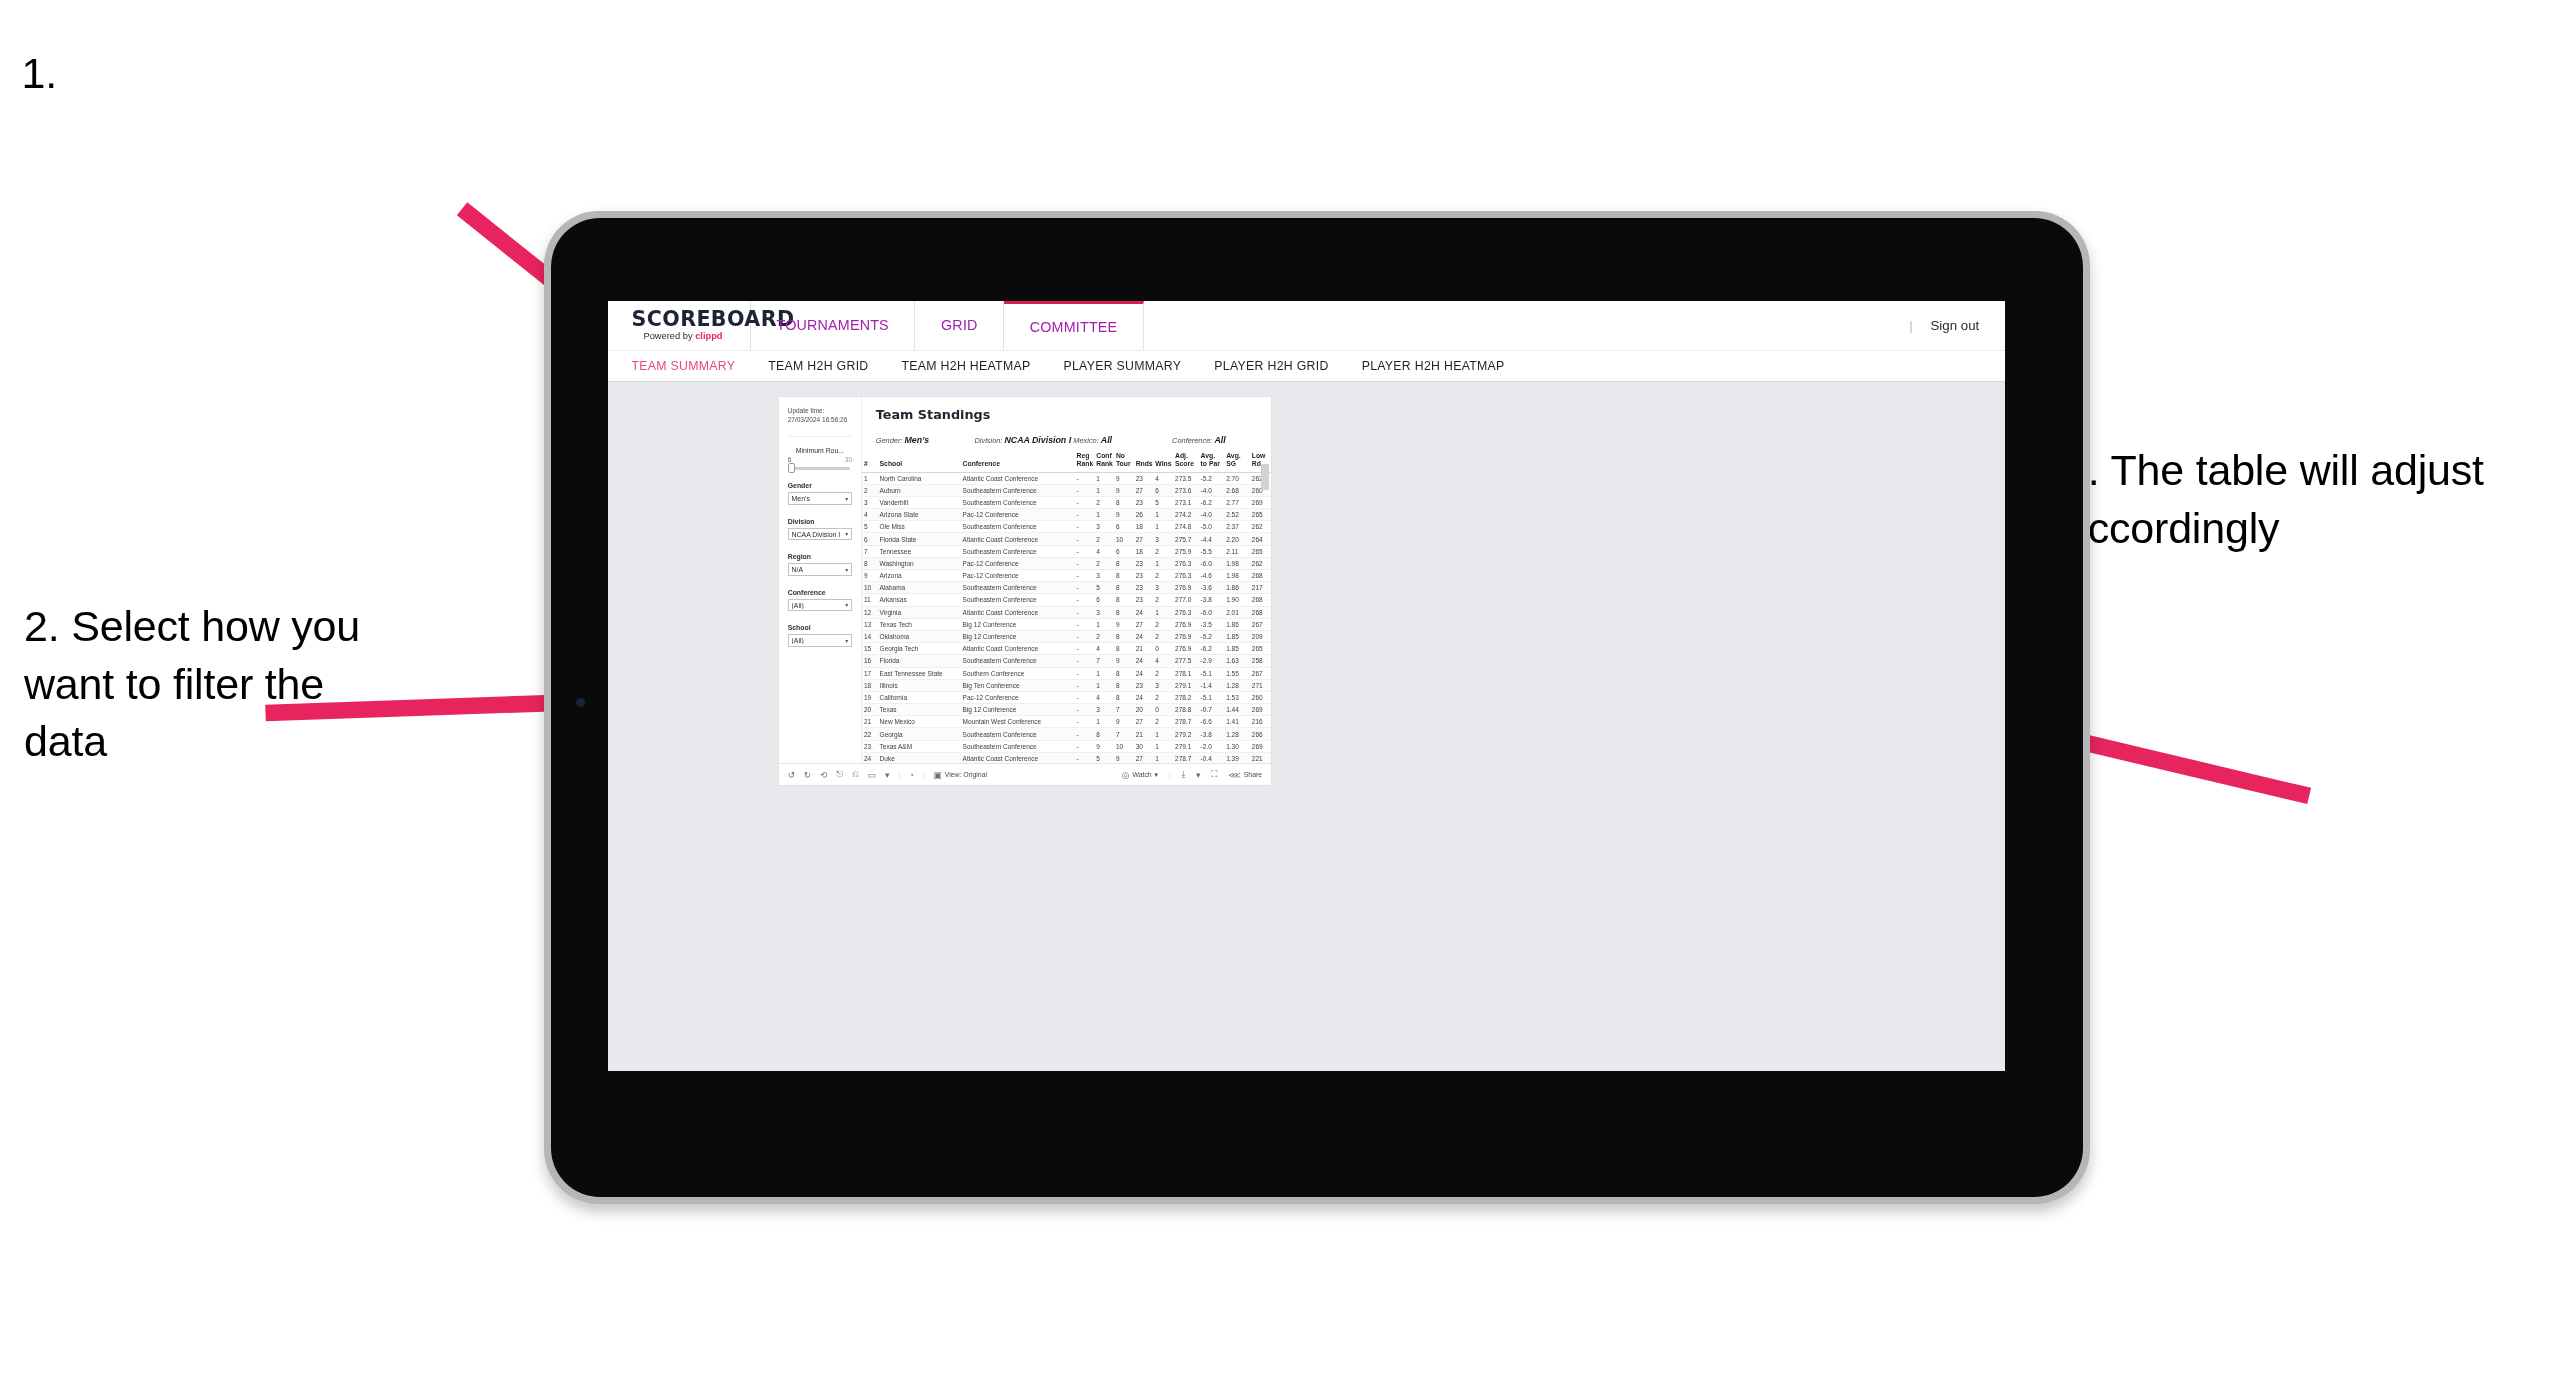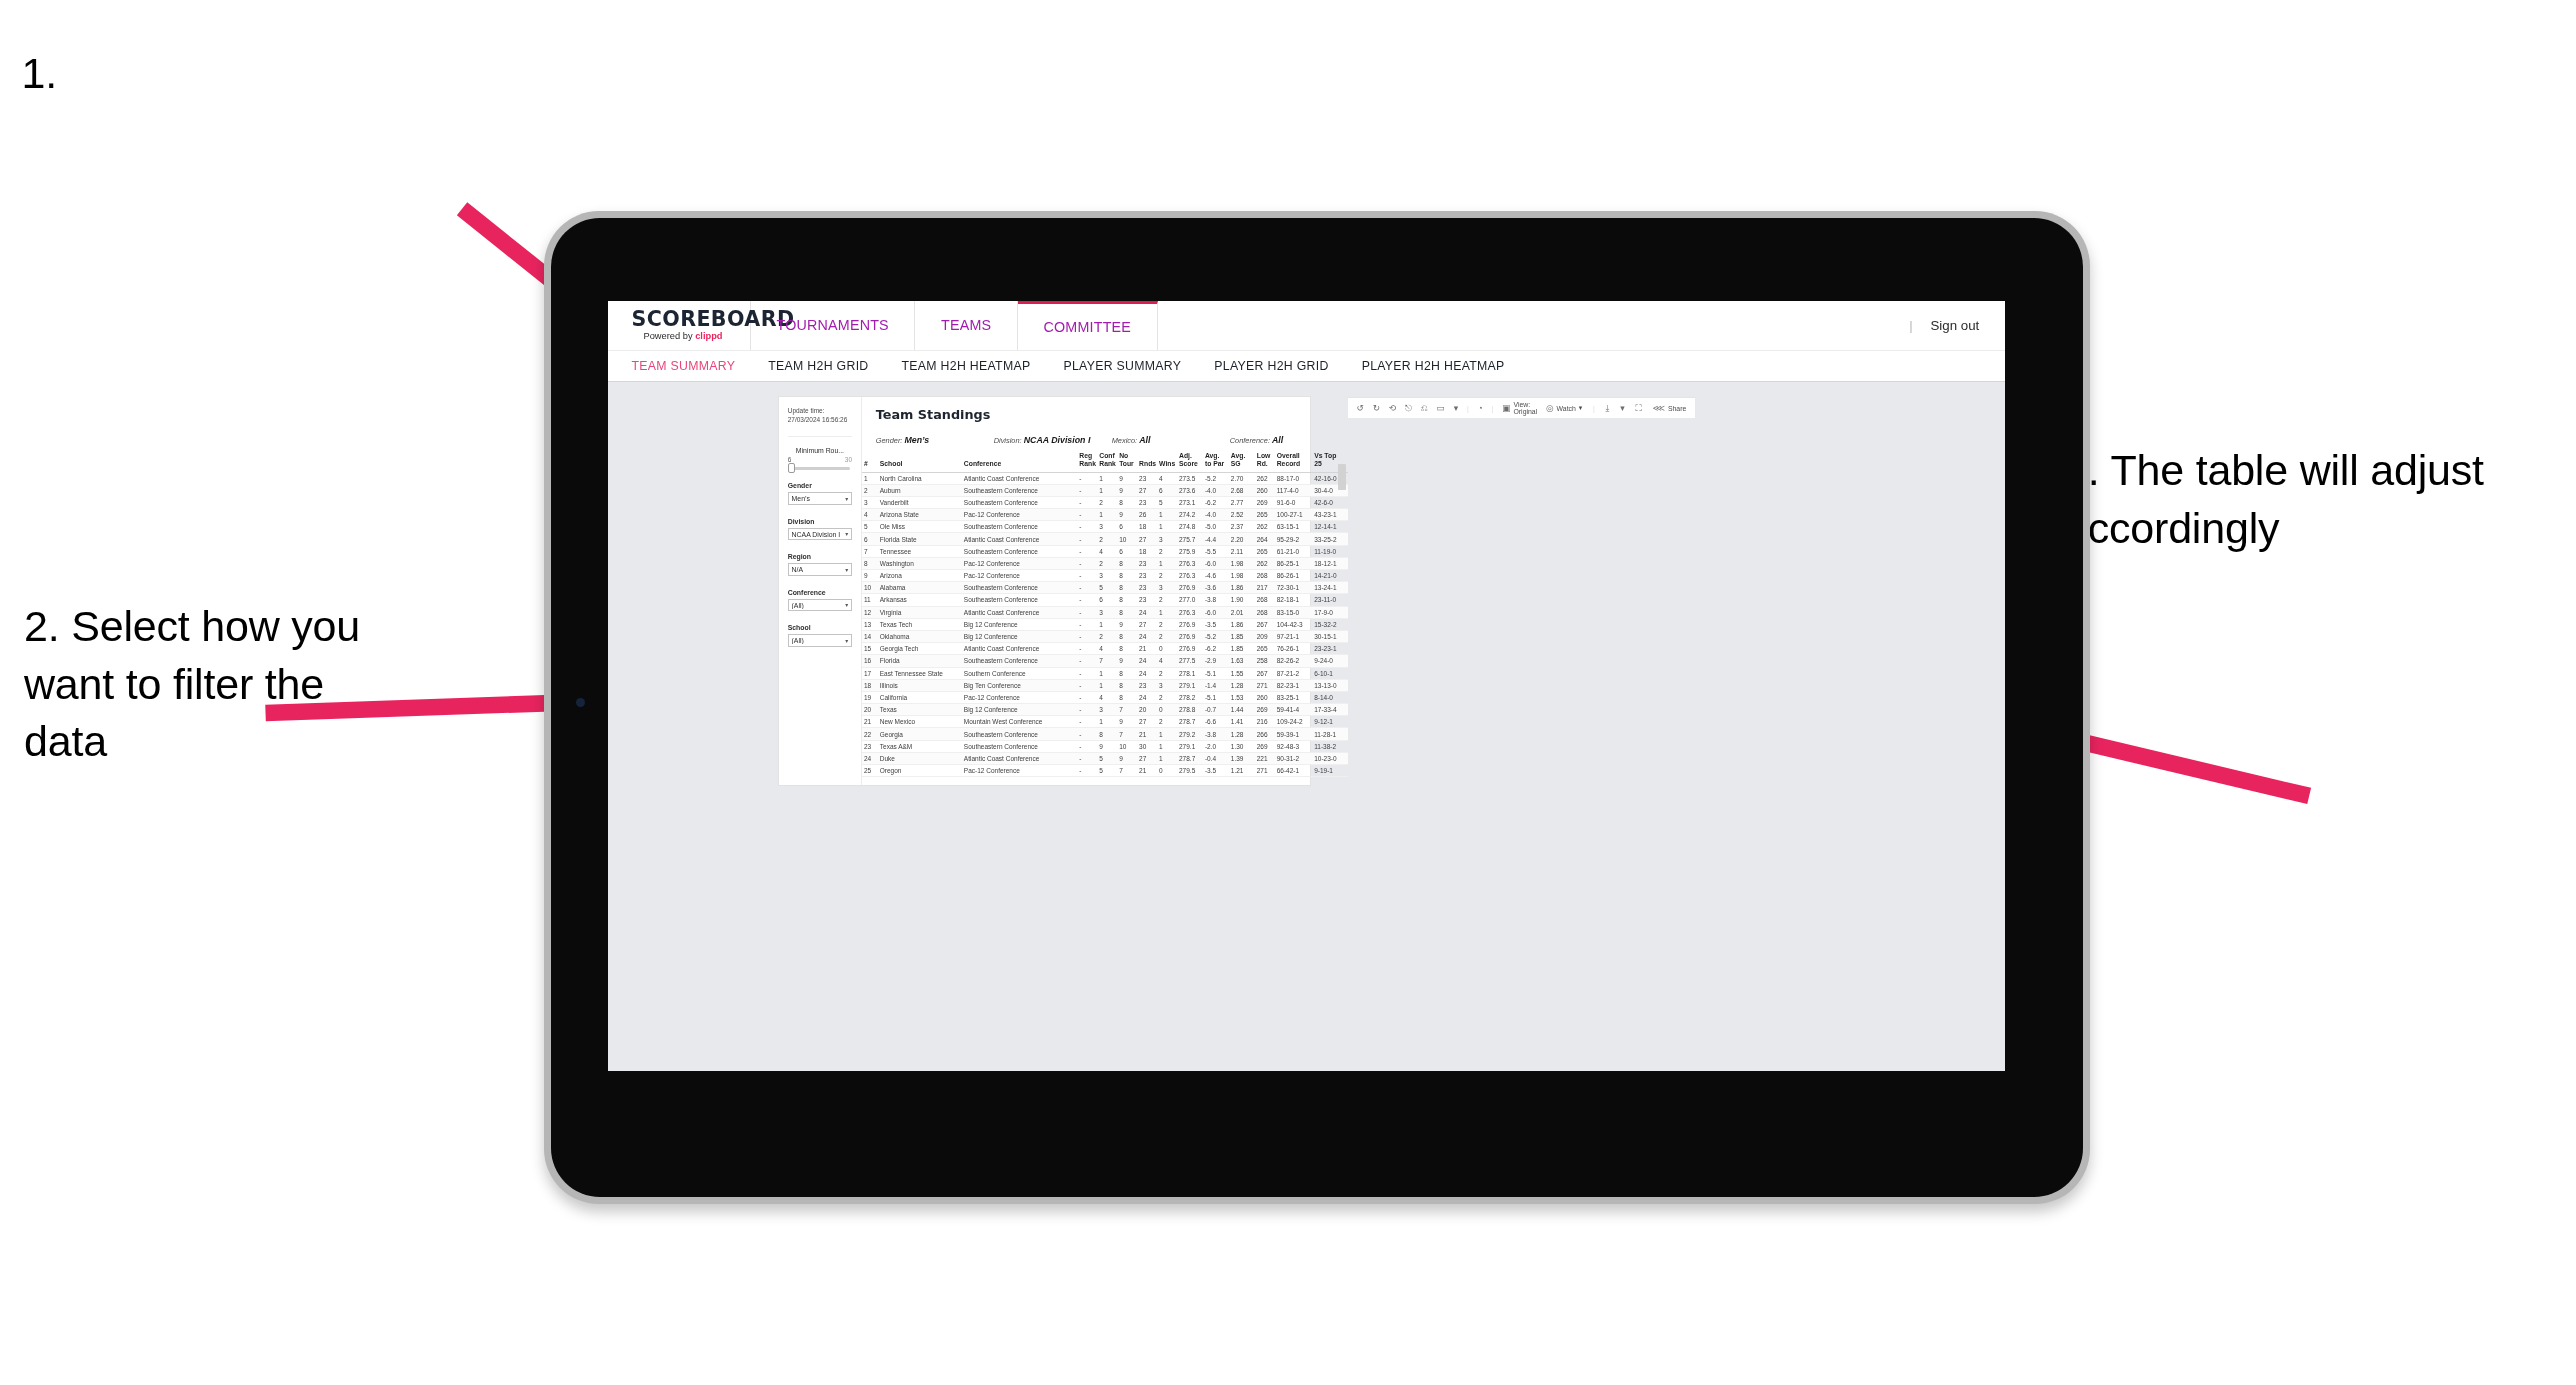--- a/index.html
+++ b/index.html
@@ -139,26 +139,26 @@
     color: #1d2128;
     cursor: pointer;
   }
   .subnav-item.active { color: #e8467a; }
 
   
   #viz {
     position: absolute;
     left: 171px;
     top: 96px;
-    width: 531px;
+    width: 492px;
     height: 388px;
     background: #ffffff;
     box-shadow: 0 0 0 1px #e2e2e2;
     display: flex;
-    flex-direction: row;
+    flex-direction: column;
   }
   #viz-body { flex: 1; display: flex; min-height: 0; }
 
   
   #filters {
     width: 83px;
     border-right: 1px solid #ececec;
     padding: 8.8px 8.8px 0 8.8px;
     font-size: 6.9px;
     color: #3b3b3b;
@@ -315,21 +315,21 @@
 
     <div id="viewport">
 
       <div id="appbar">
         <div class="brand">
           <div class="brand-title">SCOREBOARD</div>
           <div class="brand-sub"><span>Powered by </span><span class="cl">clippd</span></div>
         </div>
         <div class="topnav">
           <div class="topnav-item">TOURNAMENTS</div>
-          <div class="topnav-item">TEAMS</div>
+          <div class="topnav-item">GRID</div>
           <div class="topnav-item active">COMMITTEE</div>
         </div>
         <div class="signout">
           <span class="bar">|</span>
           <span>Sign out</span>
         </div>
       </div>
 
       <div id="subnav">
         <div class="subnav-item active">TEAM SUMMARY</div>

